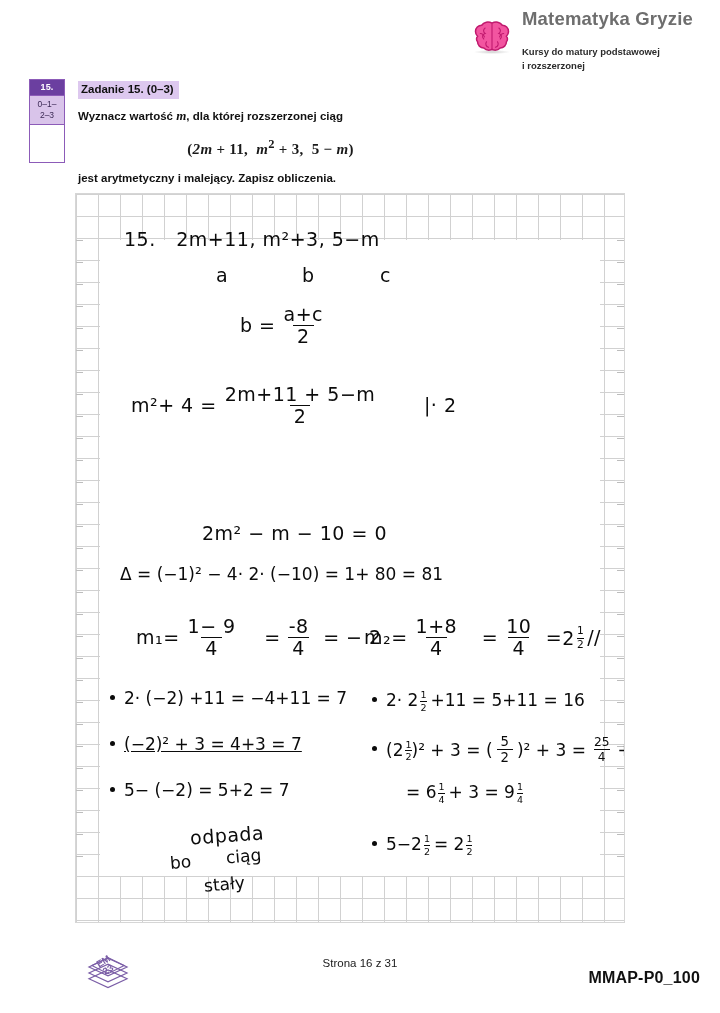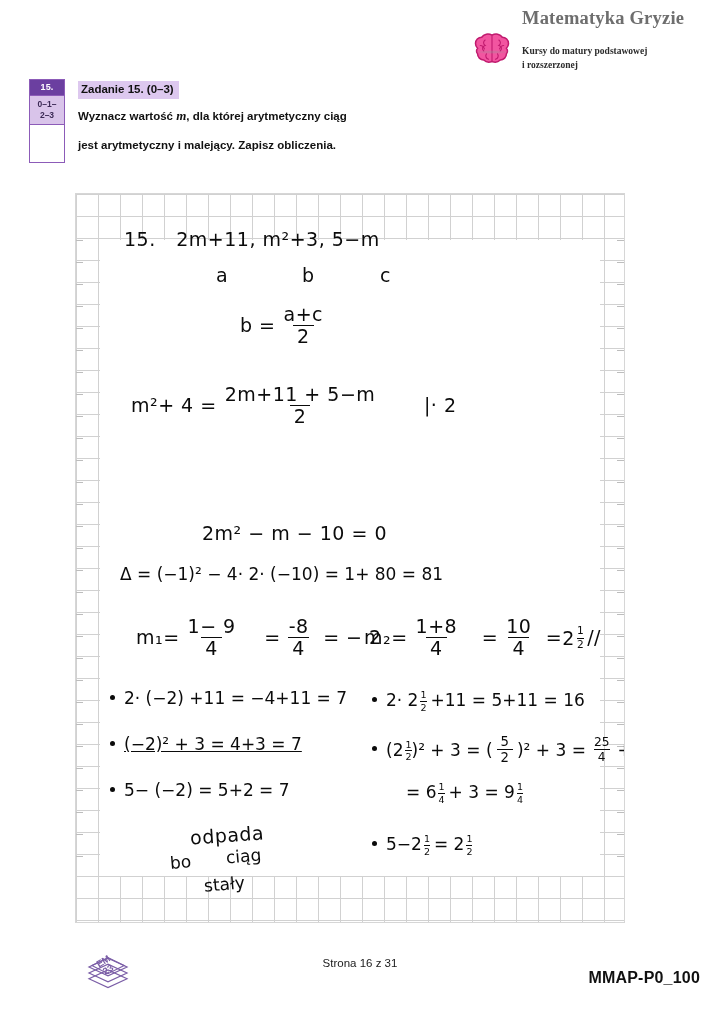--- a/index.html
+++ b/index.html
@@ -13,23 +13,22 @@
     position: relative;
     overflow: hidden;
   }
 
   
   .brand {
     position: absolute;
     left: 470px;
     top: 6px;
     display: flex;
-    align-items: flex-end;
+    align-items: center;
     gap: 8px;
-    font-family: Liberation Serif, serif;
   }
   .brand-icon { width: 44px; height: 44px; flex: none; }
   .brand-shadow {
     position: absolute;
     left: 474px; top: 50px;
     width: 36px; height: 4px;
     background: radial-gradient(ellipse at center, rgba(150,150,150,.45), rgba(255,255,255,0) 72%);
   }
   .brand-text { padding-top: 3px; }
   .brand-title {
@@ -62,21 +61,21 @@
     font-size: 9px;
     font-weight: bold;
     text-align: center;
     padding: 2px 0 3px;
     letter-spacing: .2px;
   }
   .scorebox .sb-pts {
     background: #d9c4ea;
     color: #3c2a56;
     font-size: 8.5px;
-    font-weight: bold;
+    font-weight: normal;
     text-align: center;
     line-height: 1.25;
     padding: 3px 0 4px;
     border-top: 1px solid #8c5bb8;
     border-bottom: 1px solid #8c5bb8;
   }
   .scorebox .sb-blank { height: 37px; background: #fff; }
 
   
   .task { position: absolute; left: 78px; top: 79px; width: 560px; }
@@ -264,21 +263,24 @@
     <div>0–1–</div>
     <div>2–3</div>
   </div>
   <div class="sb-blank"></div>
 </div>
 
 <div class="task">
   <div class="task-heading">Zadanie 15. (0–3)</div>
   <div class="task-line">
     <span>Wyznacz wartość</span>
-    <span class="mathvar">m</span><span>, dla której arytmetyczny ciąg</span>
+    <span class="mathvar">m</span><span>, dla której rozszerzonej ciąg</span>
+  </div>
+  <div class="task-formula">
+    <span class="up">(</span>2<em>m</em><span class="up"> + 11,&nbsp;&nbsp;</span><em>m</em><sup class="up">2</sup><span class="up"> + 3,&nbsp;&nbsp;5 − </span><em>m</em><span class="up">)</span>
   </div>
   <div class="task-line task-tail">jest arytmetyczny i malejący. Zapisz obliczenia.</div>
 </div>
 
 <div class="gridbox">
   <div class="grid-lines"></div>
   <div class="grid-ticks-l"></div>
   <div class="grid-ticks-r"></div>
 
   <div class="hand hw" style="left:48px; top:36px;">

